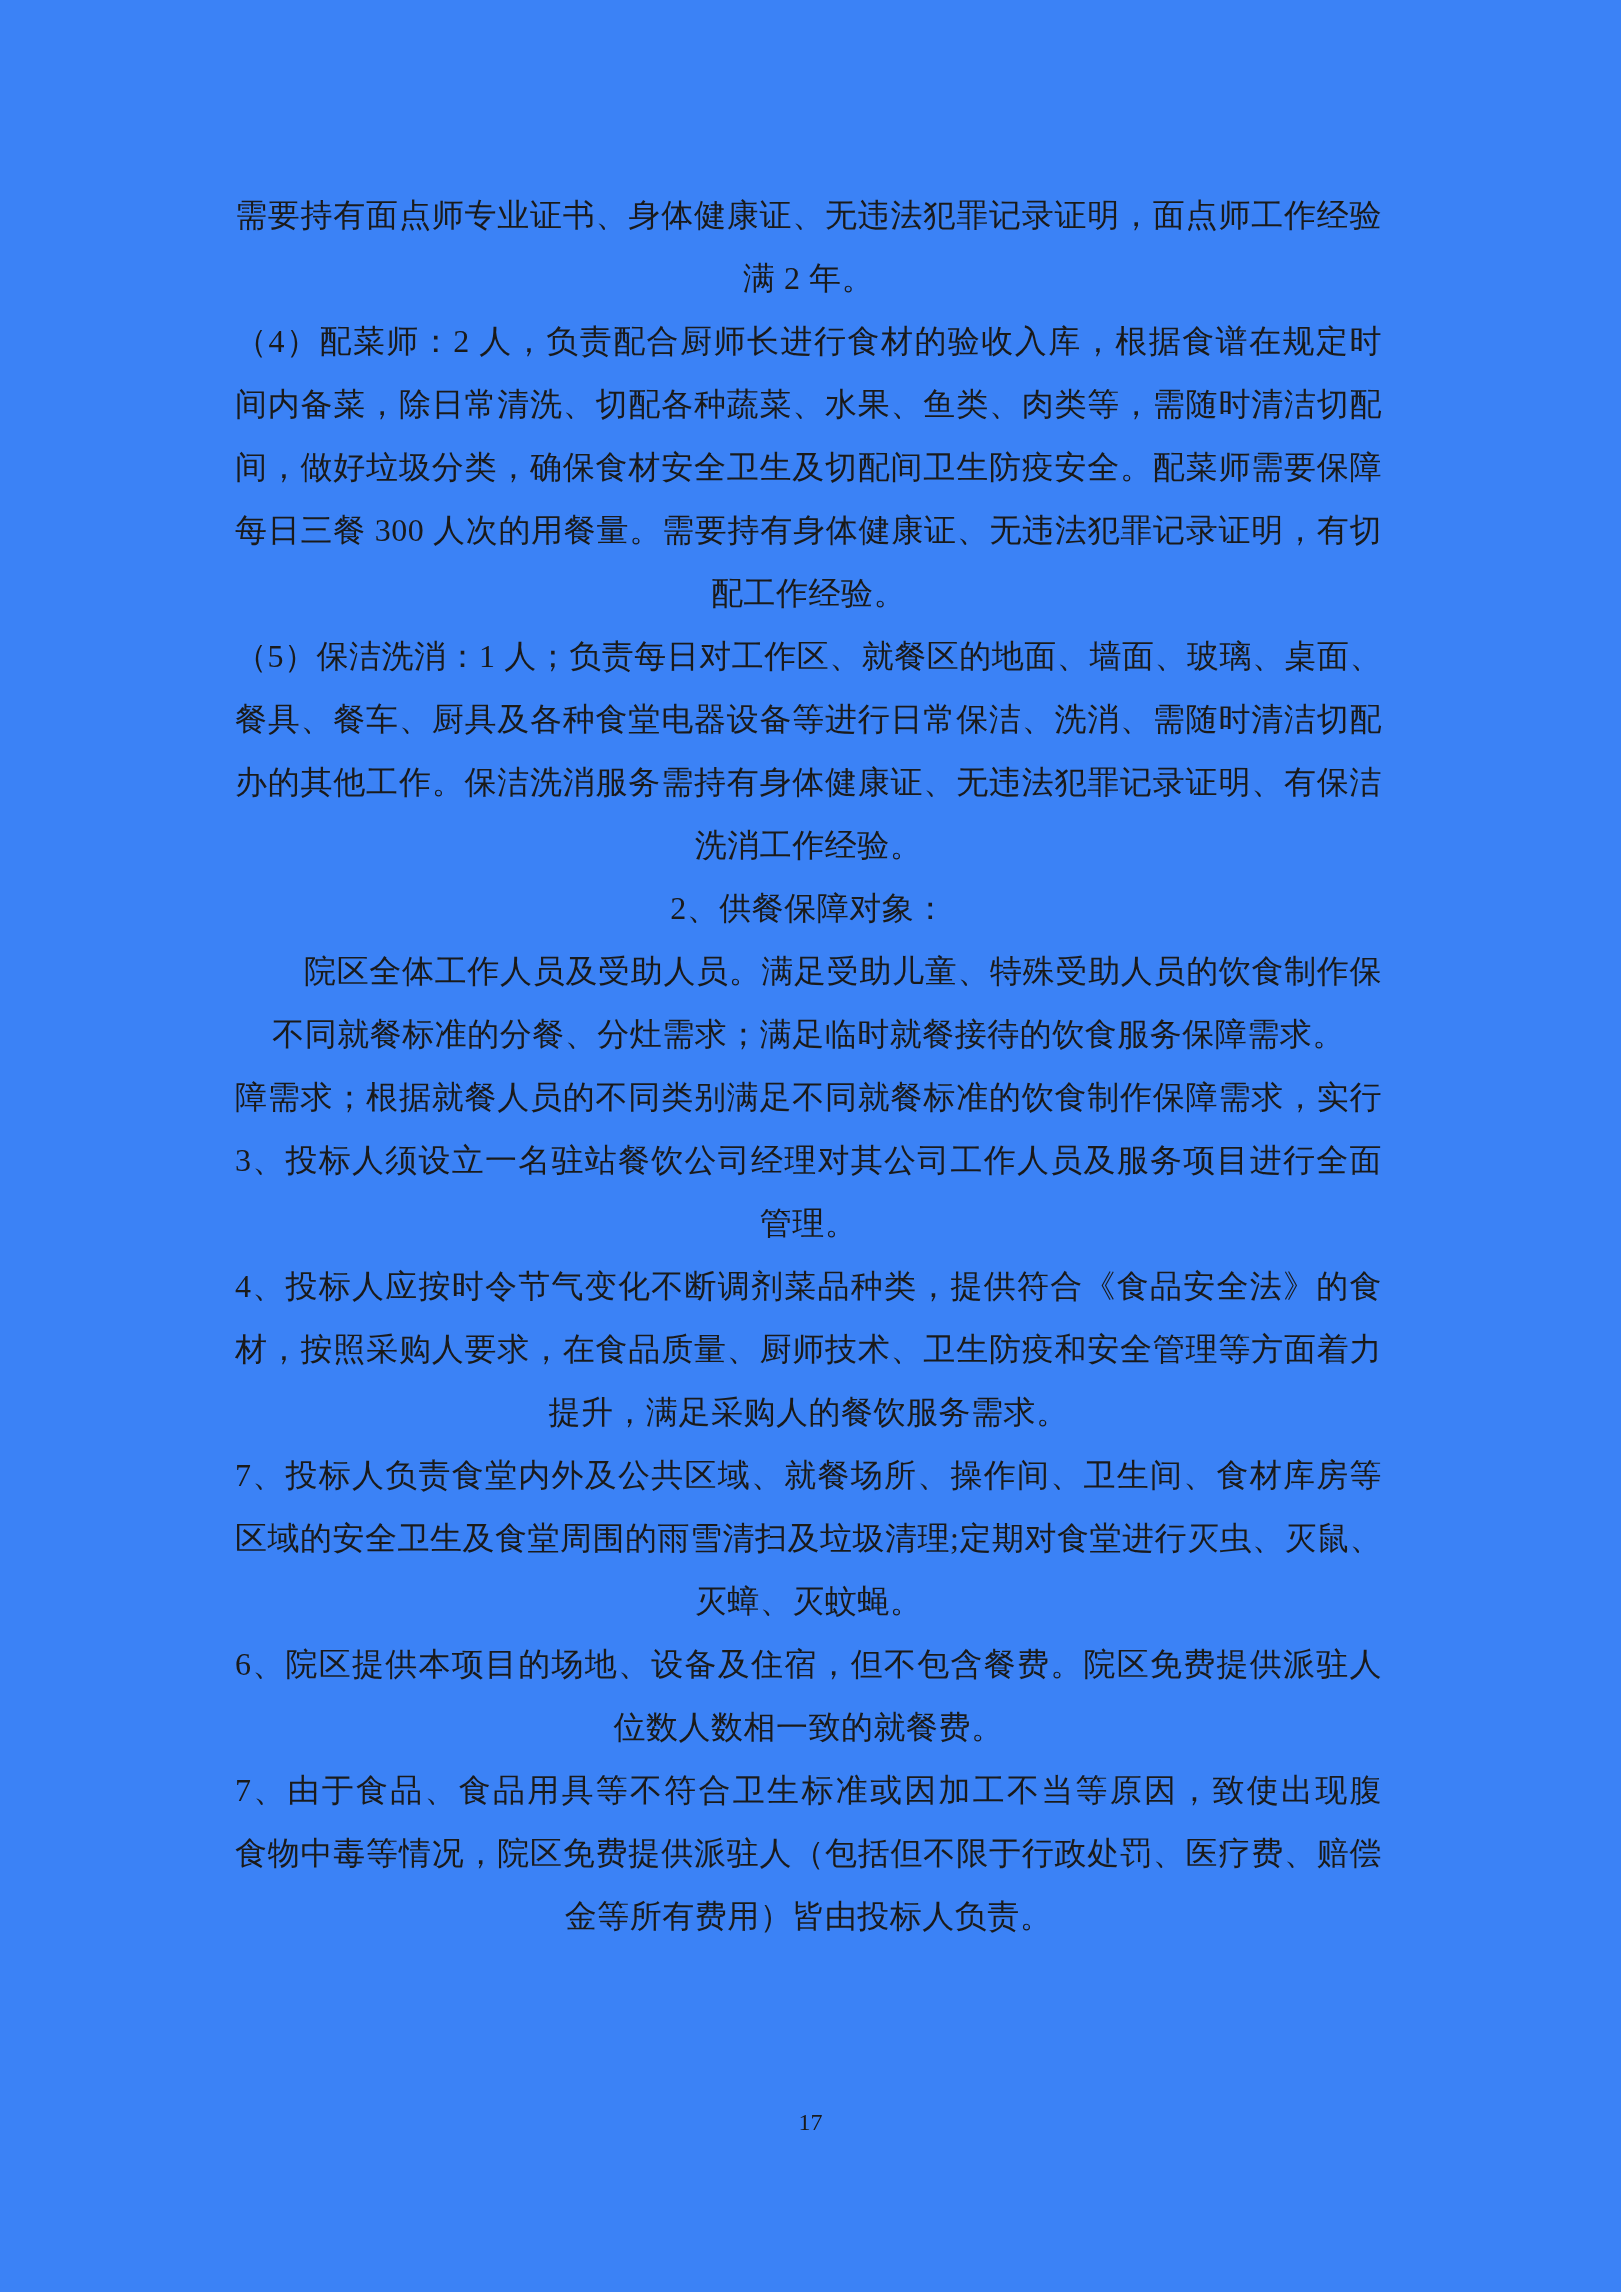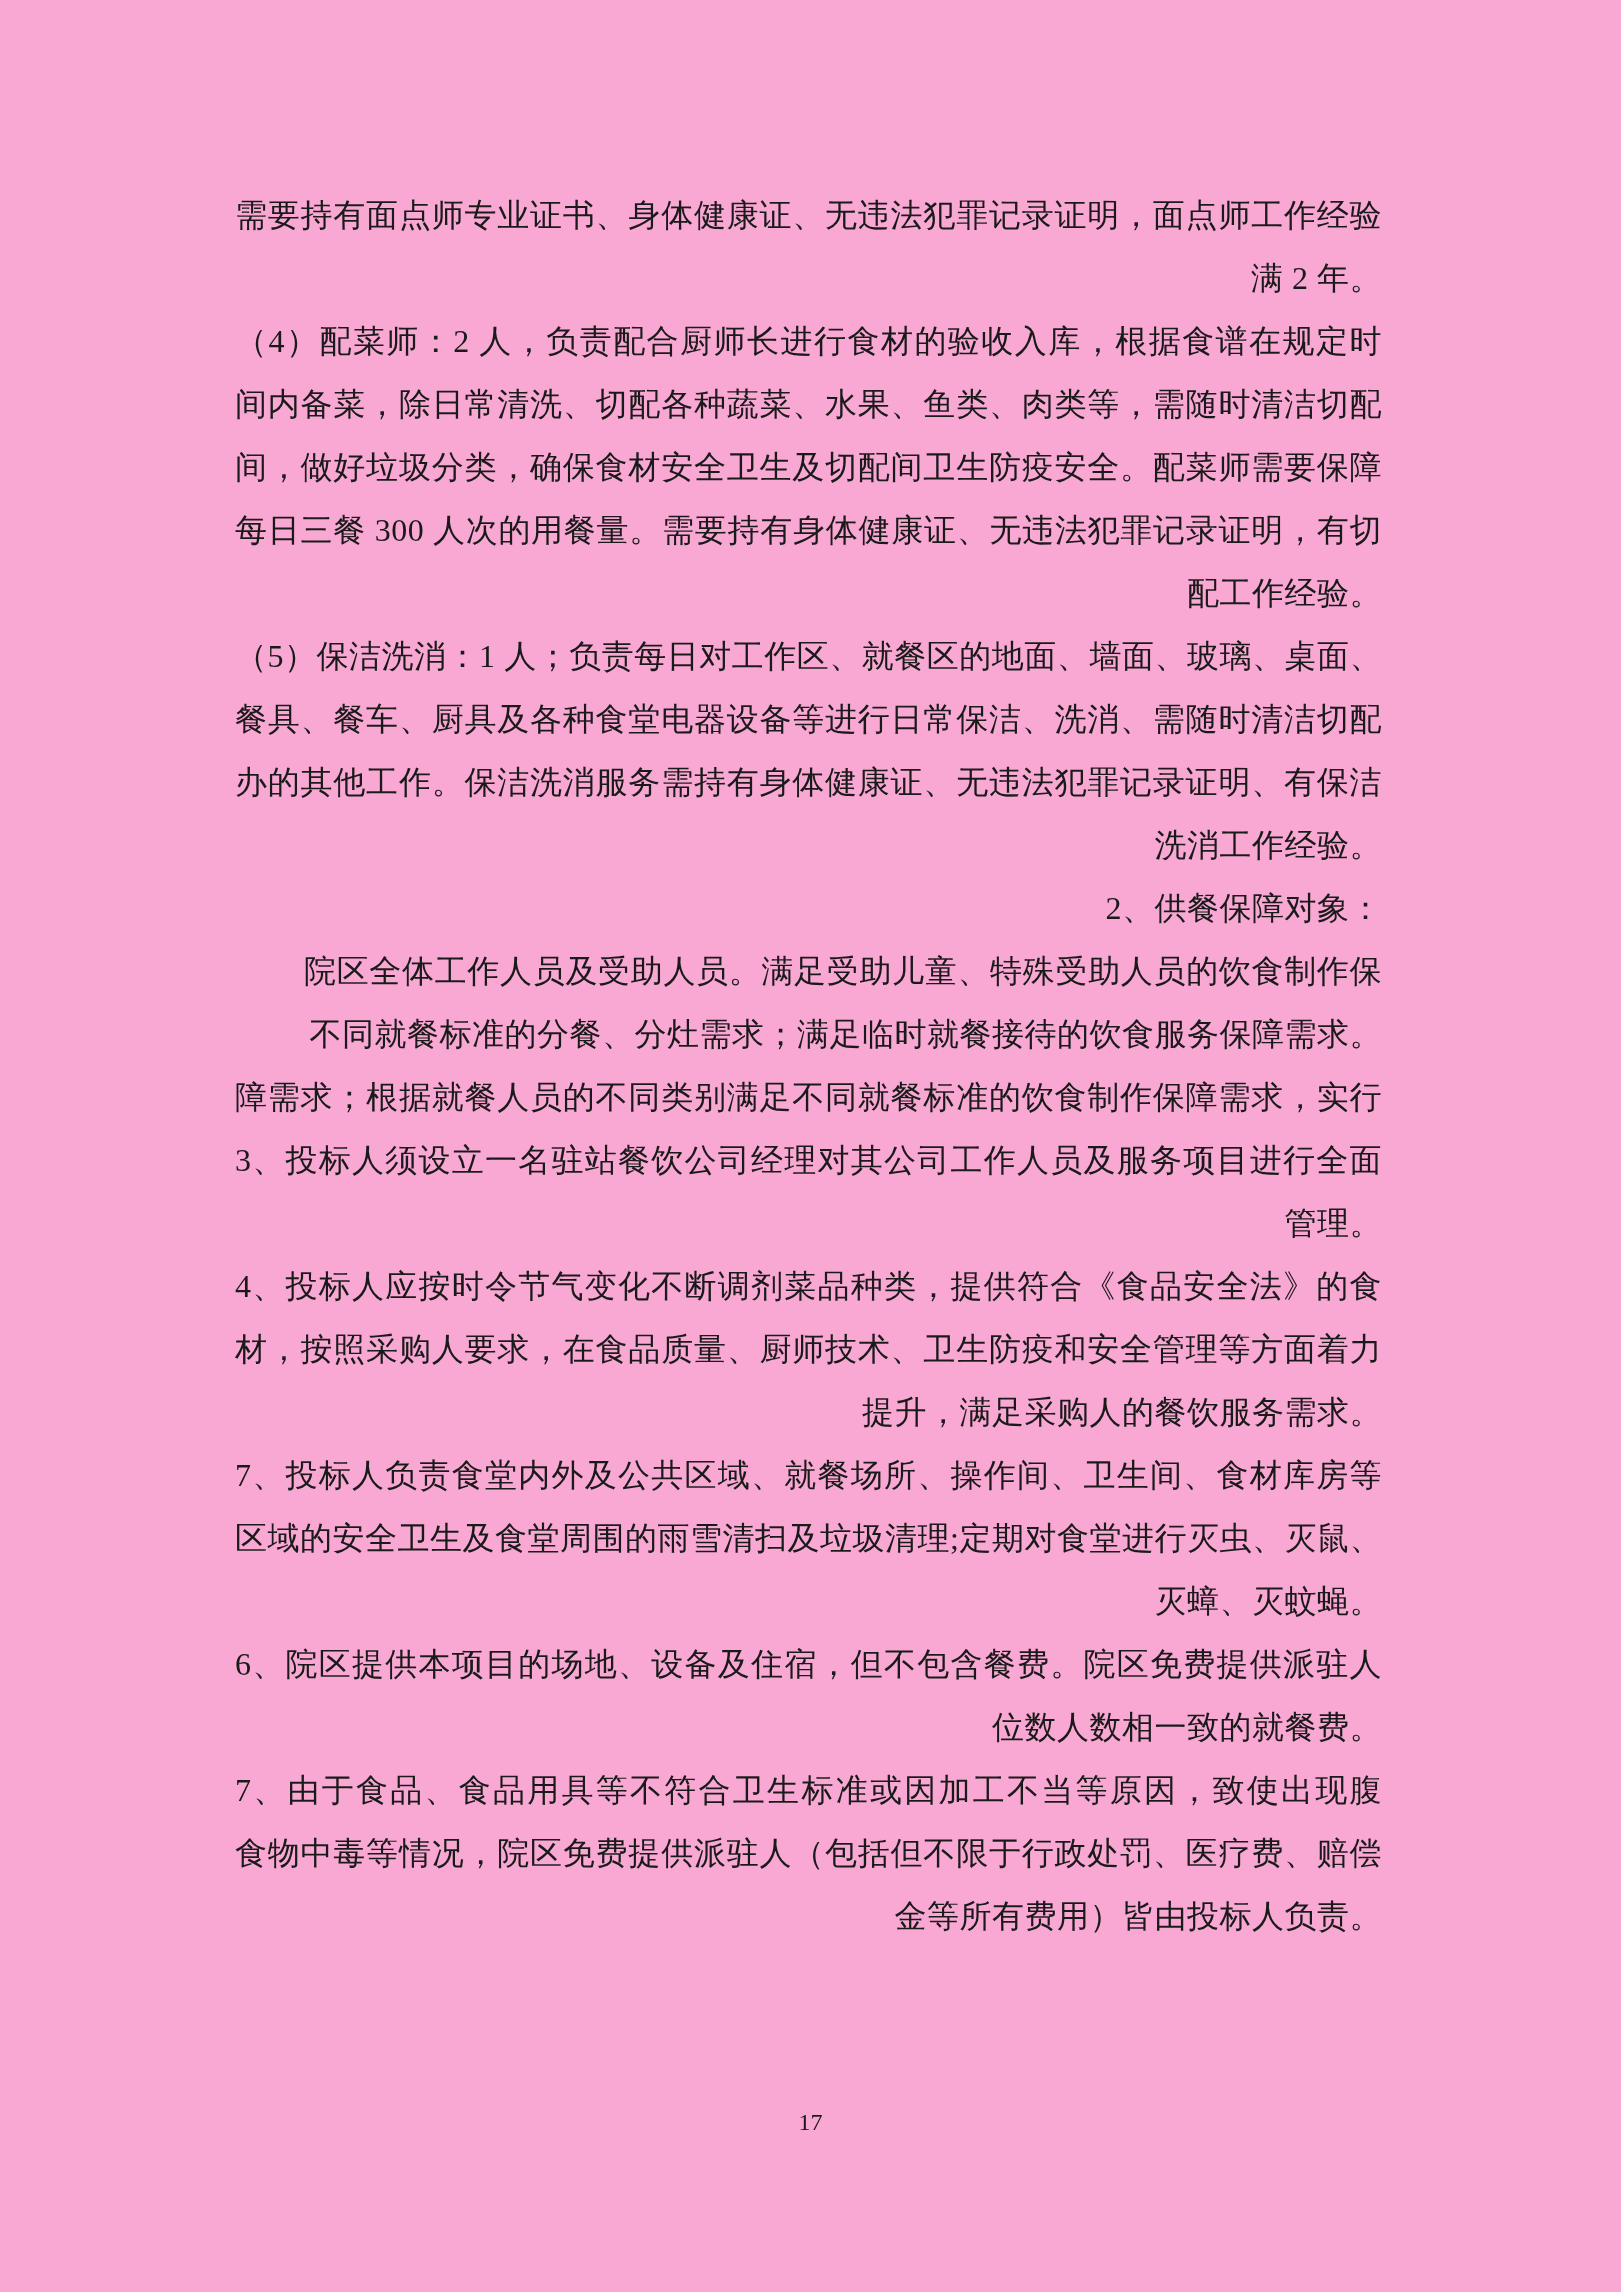--- a/index.html
+++ b/index.html
@@ -4,39 +4,39 @@
 <style>
   html, body {
     margin: 0;
     padding: 0;
     background: #ffffff;
   }
   .page {
     position: relative;
     width: 1621px;
     height: 2293px;
-    background: #f9a8d4;
+    background: #3b82f6;
     font-family: "Liberation Serif", "DejaVu Serif", serif;
     color: #1a1a1a;
     overflow: hidden;
   }
   .content {
     position: absolute;
     left: 235px;
     top: 184px;
     width: 1147px;
   }
   .doc-line {
     margin: 0;
     padding: 0;
     font-size: 32px;
     line-height: 63px;
     height: 63px;
     overflow: hidden;
-    text-align: right;
+    text-align: center;
     letter-spacing: 0.5px;
   }
   .doc-line.just {
     text-align: justify;
     text-align-last: justify;
     text-justify: inter-character;
   }
   .doc-line.ind {
     padding-left: 69px;
   }

